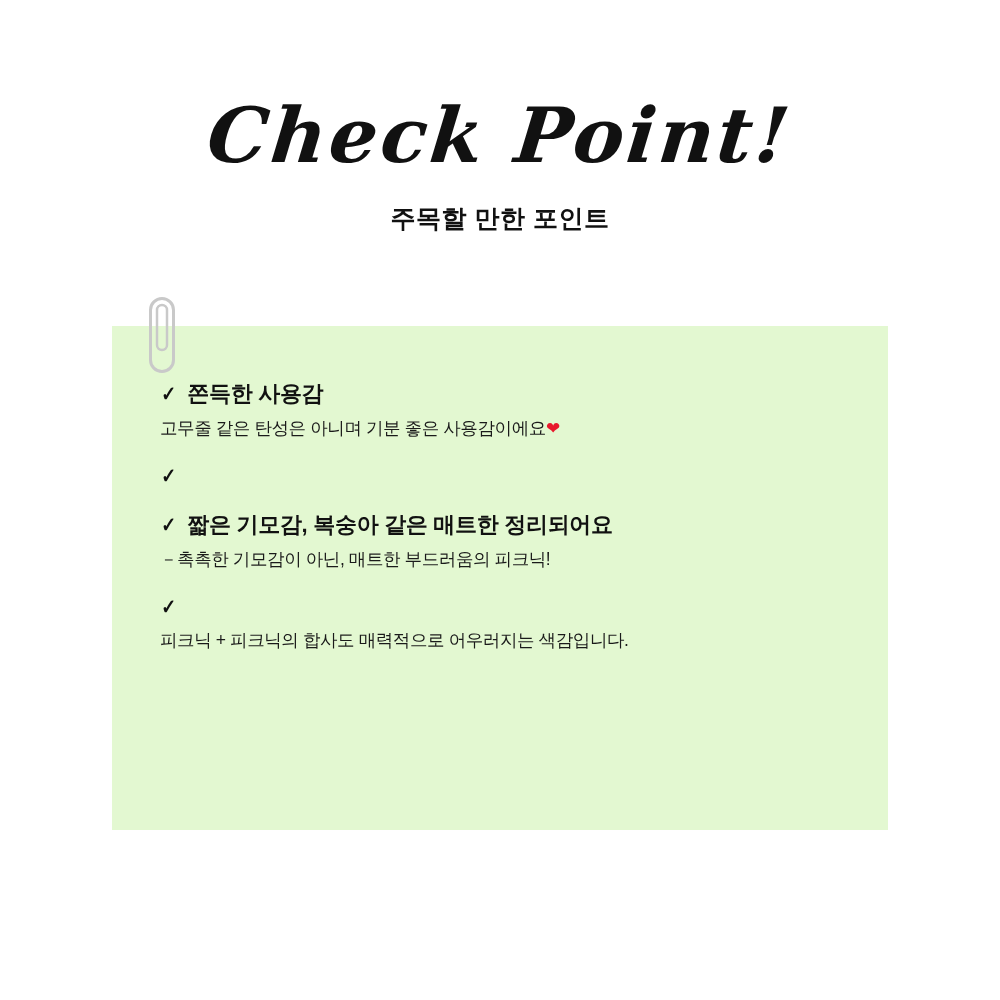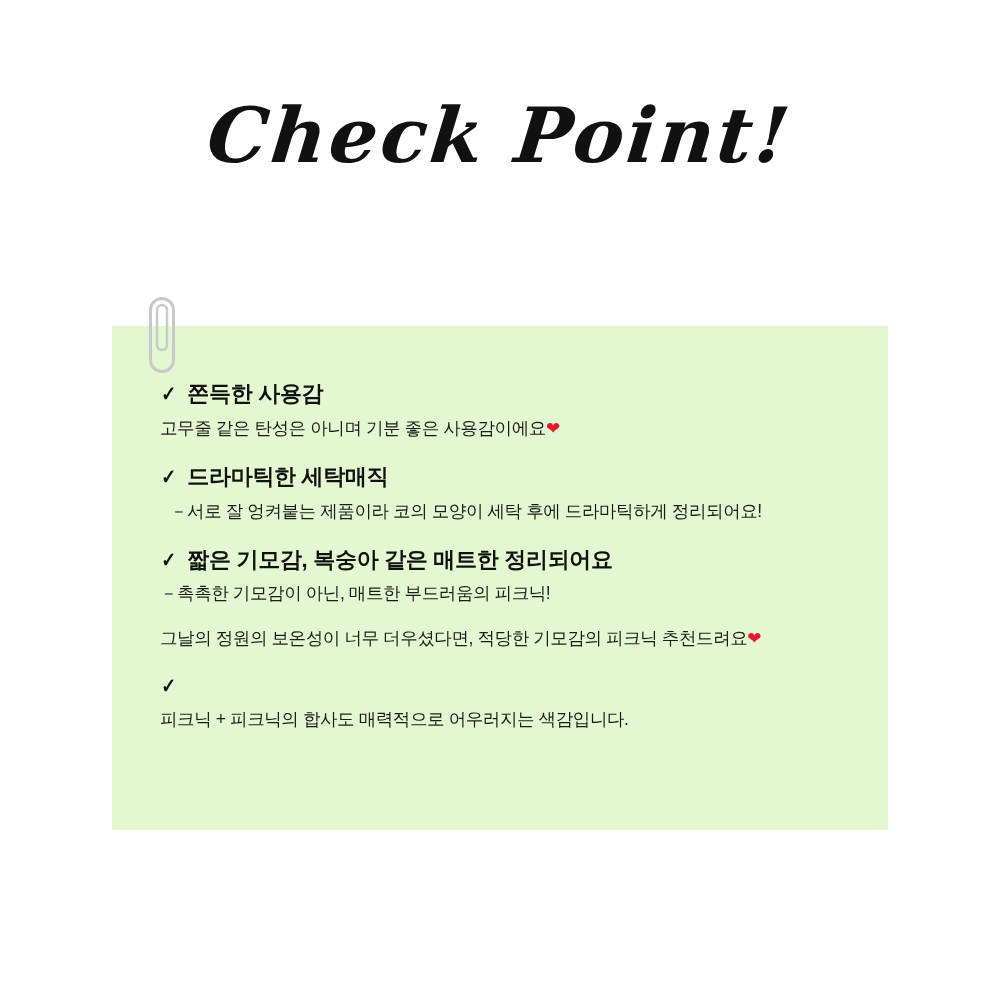--- a/index.html
+++ b/index.html
@@ -120,20 +120,21 @@
     letter-spacing: 0;
   }
 </style>
 </head>
 <body>
 
 <div class="page">
 
   <div class="title-wrap">
     <div class="script-title">Check Point!</div>
+    <div class="subtitle">주목할 만한 포인트</div>
   </div>
 
   <div class="clip">
     <svg width="28" height="78" viewBox="0 0 28 78" xmlns="http://www.w3.org/2000/svg">
       <rect x="2.5" y="2.5" width="23" height="73" rx="11.5" ry="11.5" fill="none" stroke="#c9c9c9" stroke-width="3"></rect>
       <rect x="9" y="9" width="10" height="45" rx="5" ry="5" fill="none" stroke="#c9c9c9" stroke-width="2.5"></rect>
     </svg>
   </div>
 
   <div class="panel"></div>
@@ -144,32 +145,29 @@
       <div class="b-head">
         <span class="check">✓</span>
         <span>쫀득한 사용감</span>
       </div>
       <div class="b-line indent0"><span>고무줄 같은 탄성은 아니며 기분 좋은 사용감이에요</span><span class="heart">❤</span></div>
     </div>
 
     <div class="block">
       <div class="b-head">
         <span class="check">✓</span>
-        <span>드라마틱한 세탁매직</span>
       </div>
-      <div class="b-line indent1">－서로 잘 엉켜붙는 제품이라 코의 모양이 세탁 후에 드라마틱하게 정리되어요!</div>
     </div>
 
     <div class="block">
       <div class="b-head">
         <span class="check">✓</span>
         <span>짧은 기모감, 복숭아 같은 매트한 정리되어요</span>
       </div>
       <div class="b-line indent0">－촉촉한 기모감이 아닌, 매트한 부드러움의 피크닉!</div>
-      <div class="b-line indent0"><span>그날의 정원의 보온성이 너무 더우셨다면, 적당한 기모감의 피크닉 추천드려요</span><span class="heart">❤</span></div>
     </div>
 
     <div class="block">
       <div class="b-head">
         <span class="check">✓</span>
       </div>
       <div class="b-line indent0">피크닉 + 피크닉의 합사도 매력적으로 어우러지는 색감입니다.</div>
     </div>
 
   </div>

